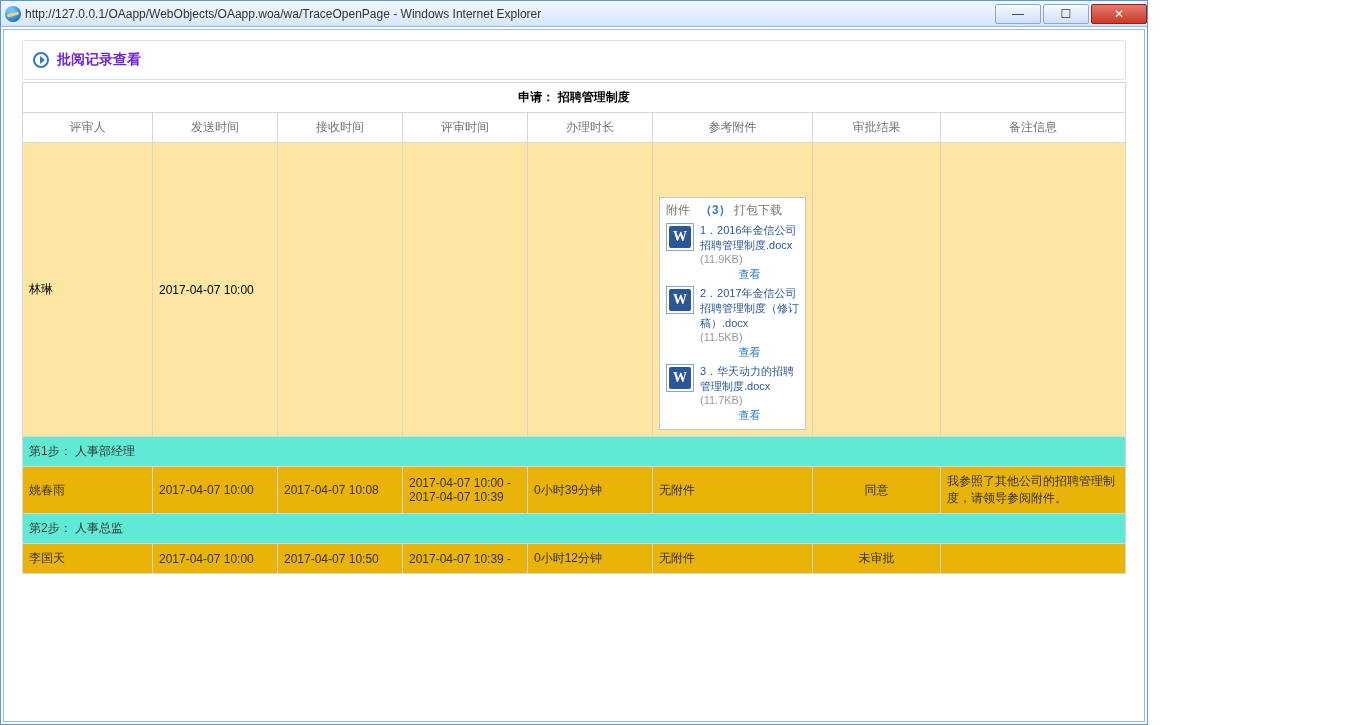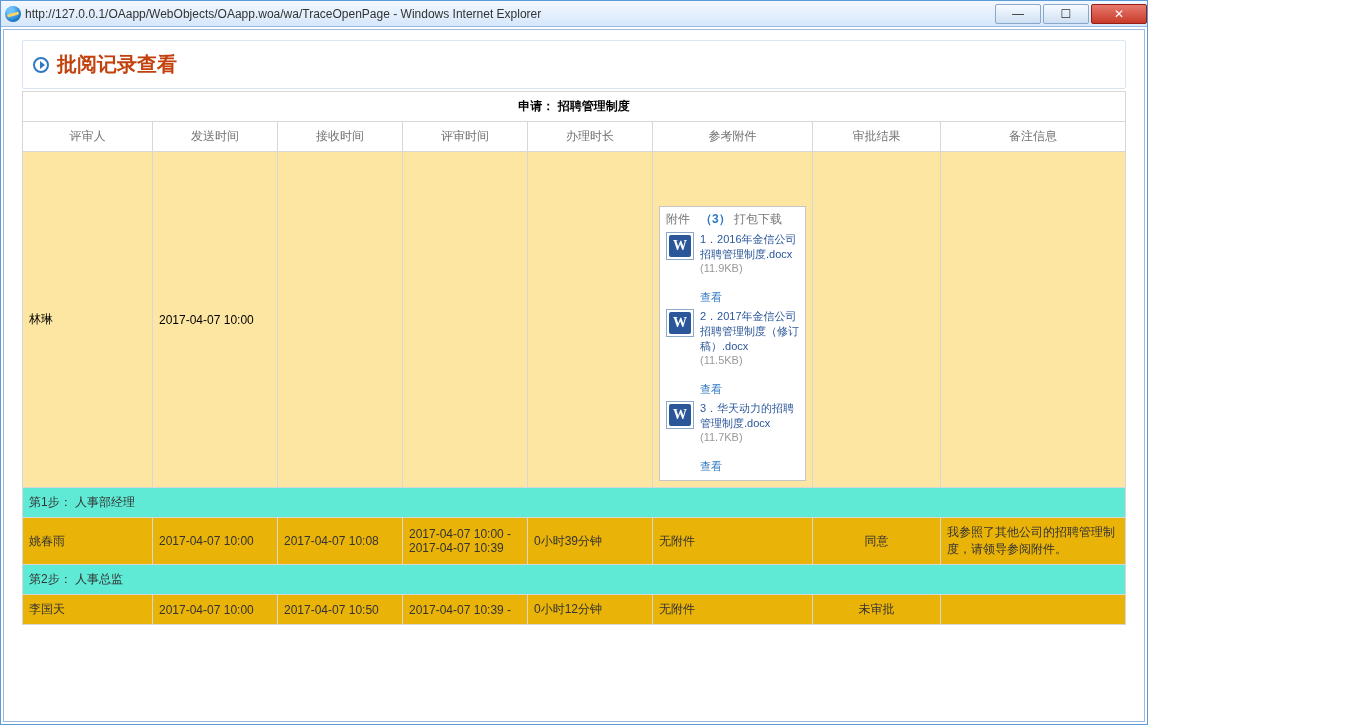--- a/index.html
+++ b/index.html
@@ -80,22 +80,22 @@
     padding: 10px 18px 18px 18px;
   }
   .panel-title {
     display:flex;
     align-items:center;
     padding: 10px 6px 10px 10px;
     border: 1px solid #d9e5f3;
     border-radius: 2px;
     background:#fff;
     margin-bottom: 2px;
-    color:#c2410c;
-    font-size: 20px;
+    color:#6d28d9;
+    font-size: 14px;
     font-weight: bold;
   }
   .panel-title .arrow-icon {
     width: 16px; height: 16px;
     border-radius:50%;
     border:2px solid #2f79c4;
     display:inline-flex;
     align-items:center;justify-content:center;
     margin-right:8px;
   }
@@ -172,21 +172,21 @@
     color:#fff;
     font-weight:bold;
     font-family: Georgia, serif;
     font-size:14px;
     text-align:center;
     line-height:22px;
     border-radius:2px;
   }
   .attach-text { font-size:11px; color:#2b579a; }
   .attach-text .size { color:#999; }
-  .attach-text .viewlink { color:#2f79c4; text-align:left; display:block; margin-top:16px;}
+  .attach-text .viewlink { color:#2f79c4; text-align:center; display:block; margin-top:2px;}
   
   .content-scroll::-webkit-scrollbar { width:16px; }
   .content-scroll::-webkit-scrollbar-track { background:#eef3f8; border-left:1px solid #cfdced;}
   .content-scroll::-webkit-scrollbar-thumb { background:#c3d4e9; border:1px solid #a9bfda; border-radius:2px;}
 </style>
 </head>
 <body>
 
 <div class="window-chrome">
   <div class="titlebar">

